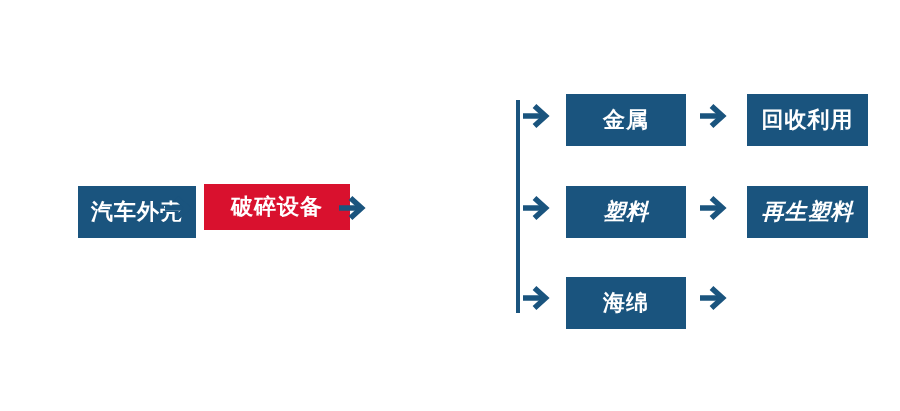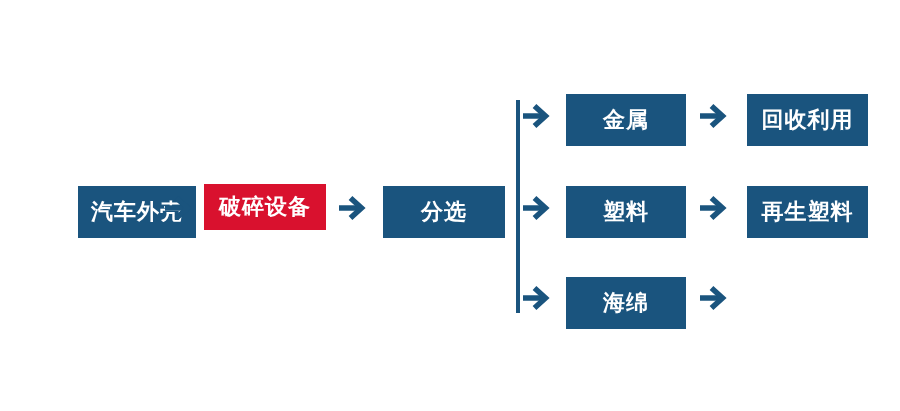--- a/index.html
+++ b/index.html
@@ -53,28 +53,28 @@
     position: absolute;
     left: 516px;
     top: 100px;
     width: 4px;
     height: 213px;
     background: var(--blue);
   }
 
   
   .n-car      { left: 32px;  top: 186px; width: 118px; margin-left: 46px; }
-  .n-crush    { left: 204px; top: 184px; width: 122px; height: 46px; align-items: center; }
+  .n-crush    { left: 204px; top: 184px; width: 146px; height: 46px; align-items: center; }
   .n-sort     { left: 383px; top: 186px; width: 122px; }
   .a-main1    { left: 163px; top: 194px; }
   .a-main2    { left: 337px; top: 194px; }
 
   
   .row-top    { top: 94px; }
-  .row-mid    { top: 186px; }
+  .row-mid    { top: 186px; font-style: italic; }
   .row-bot    { top: 277px; }
   .col-mat    { left: 566px; width: 120px; }
   .col-out    { left: 747px; width: 121px; justify-content: center; }
   .a-branch   { left: 521px; }
   .a-col      { left: 698px; }
   .a-top      { top: 102px; }
   .a-mid      { top: 194px; }
   .a-bot      { top: 284px; }
 </style>
 </head>
@@ -97,23 +97,20 @@
     <span>破碎设备</span>
   </div>
 
   <span class="arrow-icon a-main2">
     <svg viewBox="0 0 30 28">
         <path d="M2 14 H23"></path>
         <path d="M13.5 4 L24.5 14 L13.5 24"></path>
       </svg>
   </span>
 
-  <div class="node blue n-sort">
-    <span>分选</span>
-  </div>
 
   <div class="vline"></div>
 
   <span class="arrow-icon a-branch a-top">
     <svg viewBox="0 0 30 28">
         <path d="M2 14 H23"></path>
         <path d="M13.5 4 L24.5 14 L13.5 24"></path>
       </svg>
   </span>
   <span class="arrow-icon a-branch a-mid">

